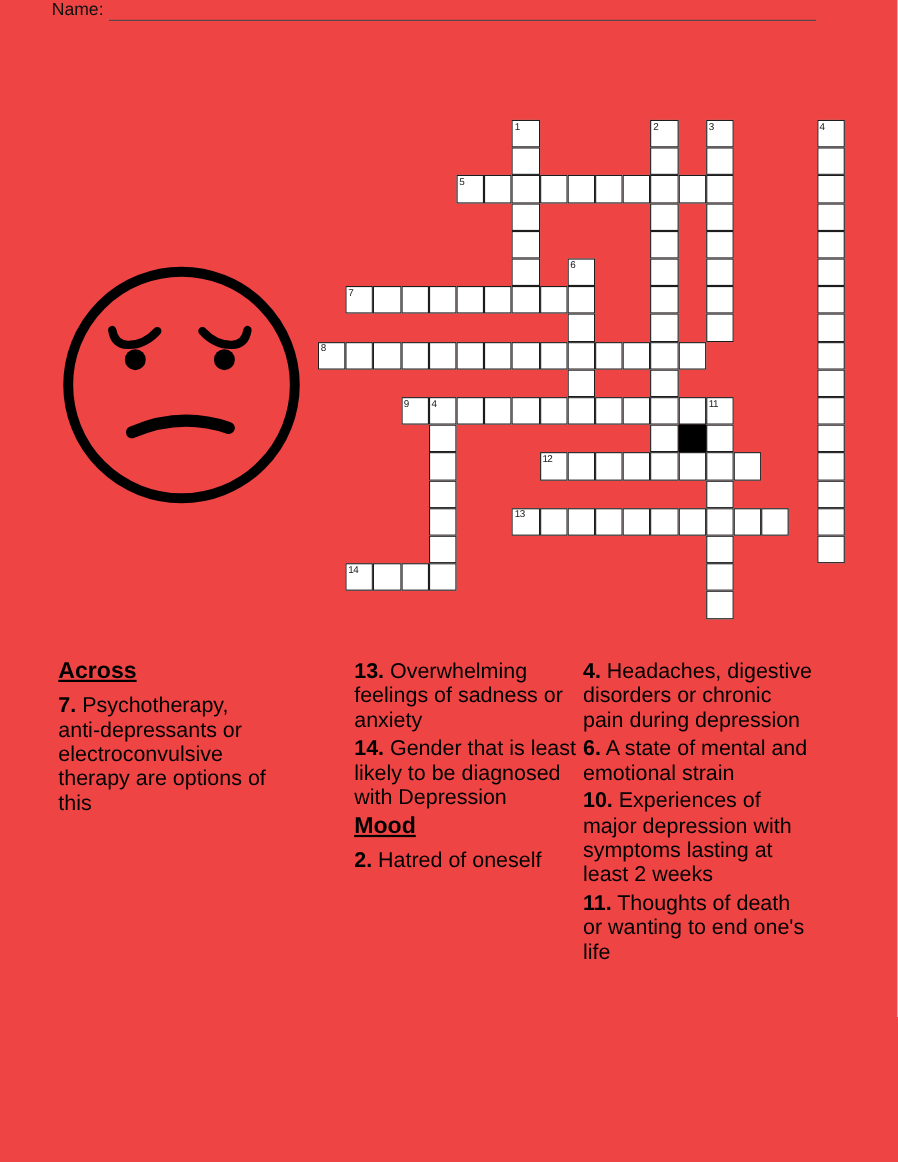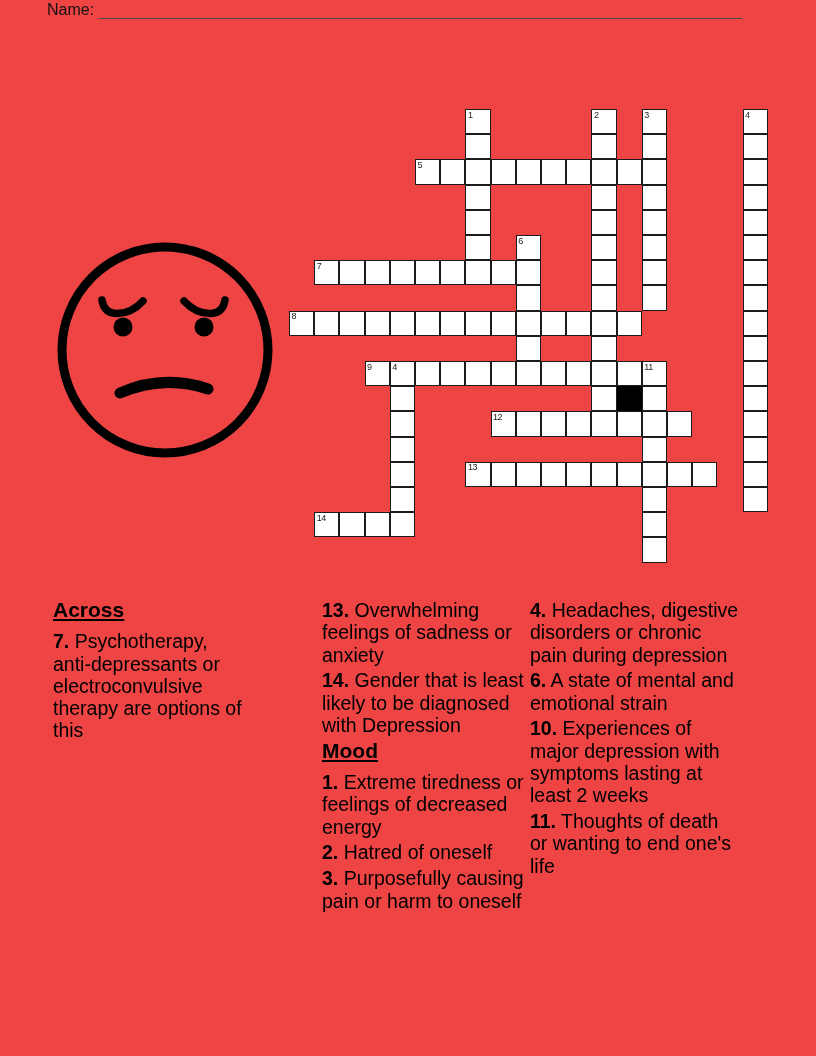--- a/index.html
+++ b/index.html
@@ -199,23 +199,21 @@
     </div>
 
   <div class="clue-col" id="clue-col-1">
       <div class="clue-heading">Across</div>
       <div class="clue"><b>7.</b> Psychotherapy, anti-depressants or electroconvulsive therapy are options of this</div>
     </div>
   <div class="clue-col" id="clue-col-2">
       <div class="clue"><b>13.</b> Overwhelming feelings of sadness or anxiety</div>
       <div class="clue"><b>14.</b> Gender that is least likely to be diagnosed with Depression</div>
       <div class="clue-heading">Mood</div>
-      <div class="clue"><b>1.</b> Extreme tiredness or feelings of decreased energy</div>
       <div class="clue"><b>2.</b> Hatred of oneself</div>
-      <div class="clue"><b>3.</b> Purposefully causing pain or harm to oneself</div>
     </div>
   <div class="clue-col" id="clue-col-3">
       <div class="clue"><b>4.</b> Headaches, digestive disorders or chronic pain during depression</div>
       <div class="clue"><b>6.</b> A state of mental and emotional strain</div>
       <div class="clue"><b>10.</b> Experiences of major depression with symptoms lasting at least 2 weeks</div>
       <div class="clue"><b>11.</b> Thoughts of death or wanting to end one's life</div>
     </div>
 
 </div>
 

